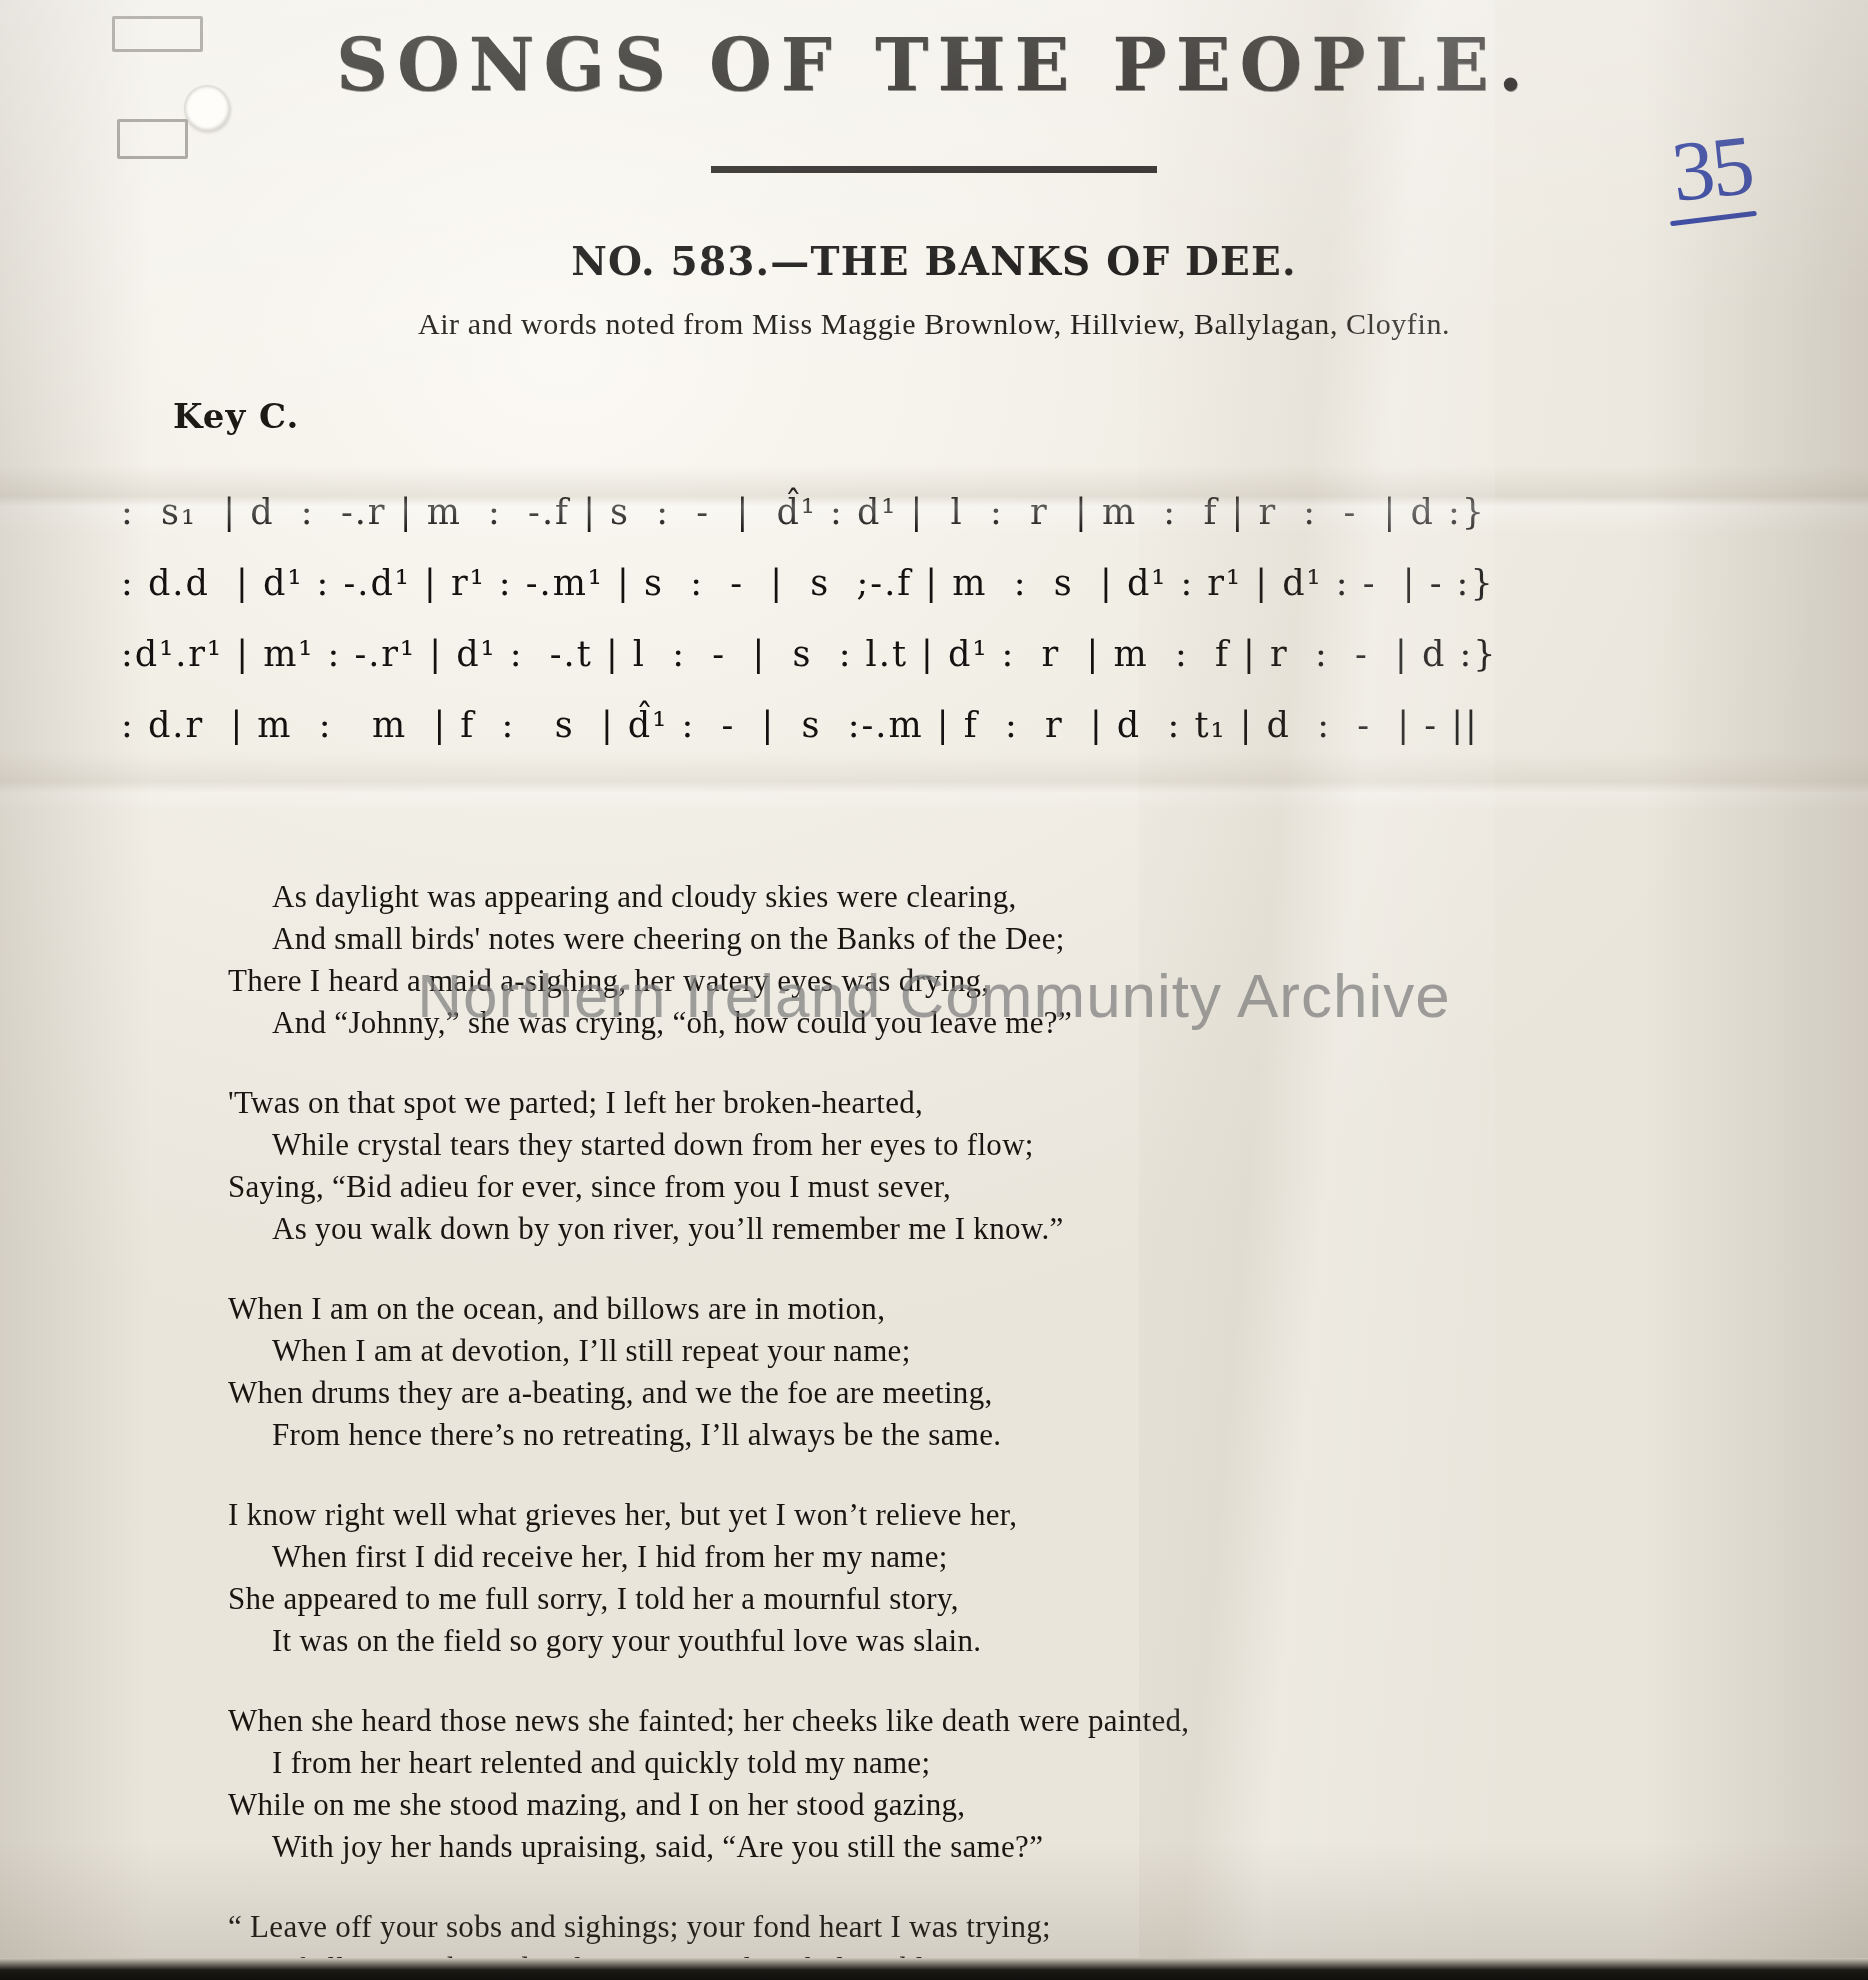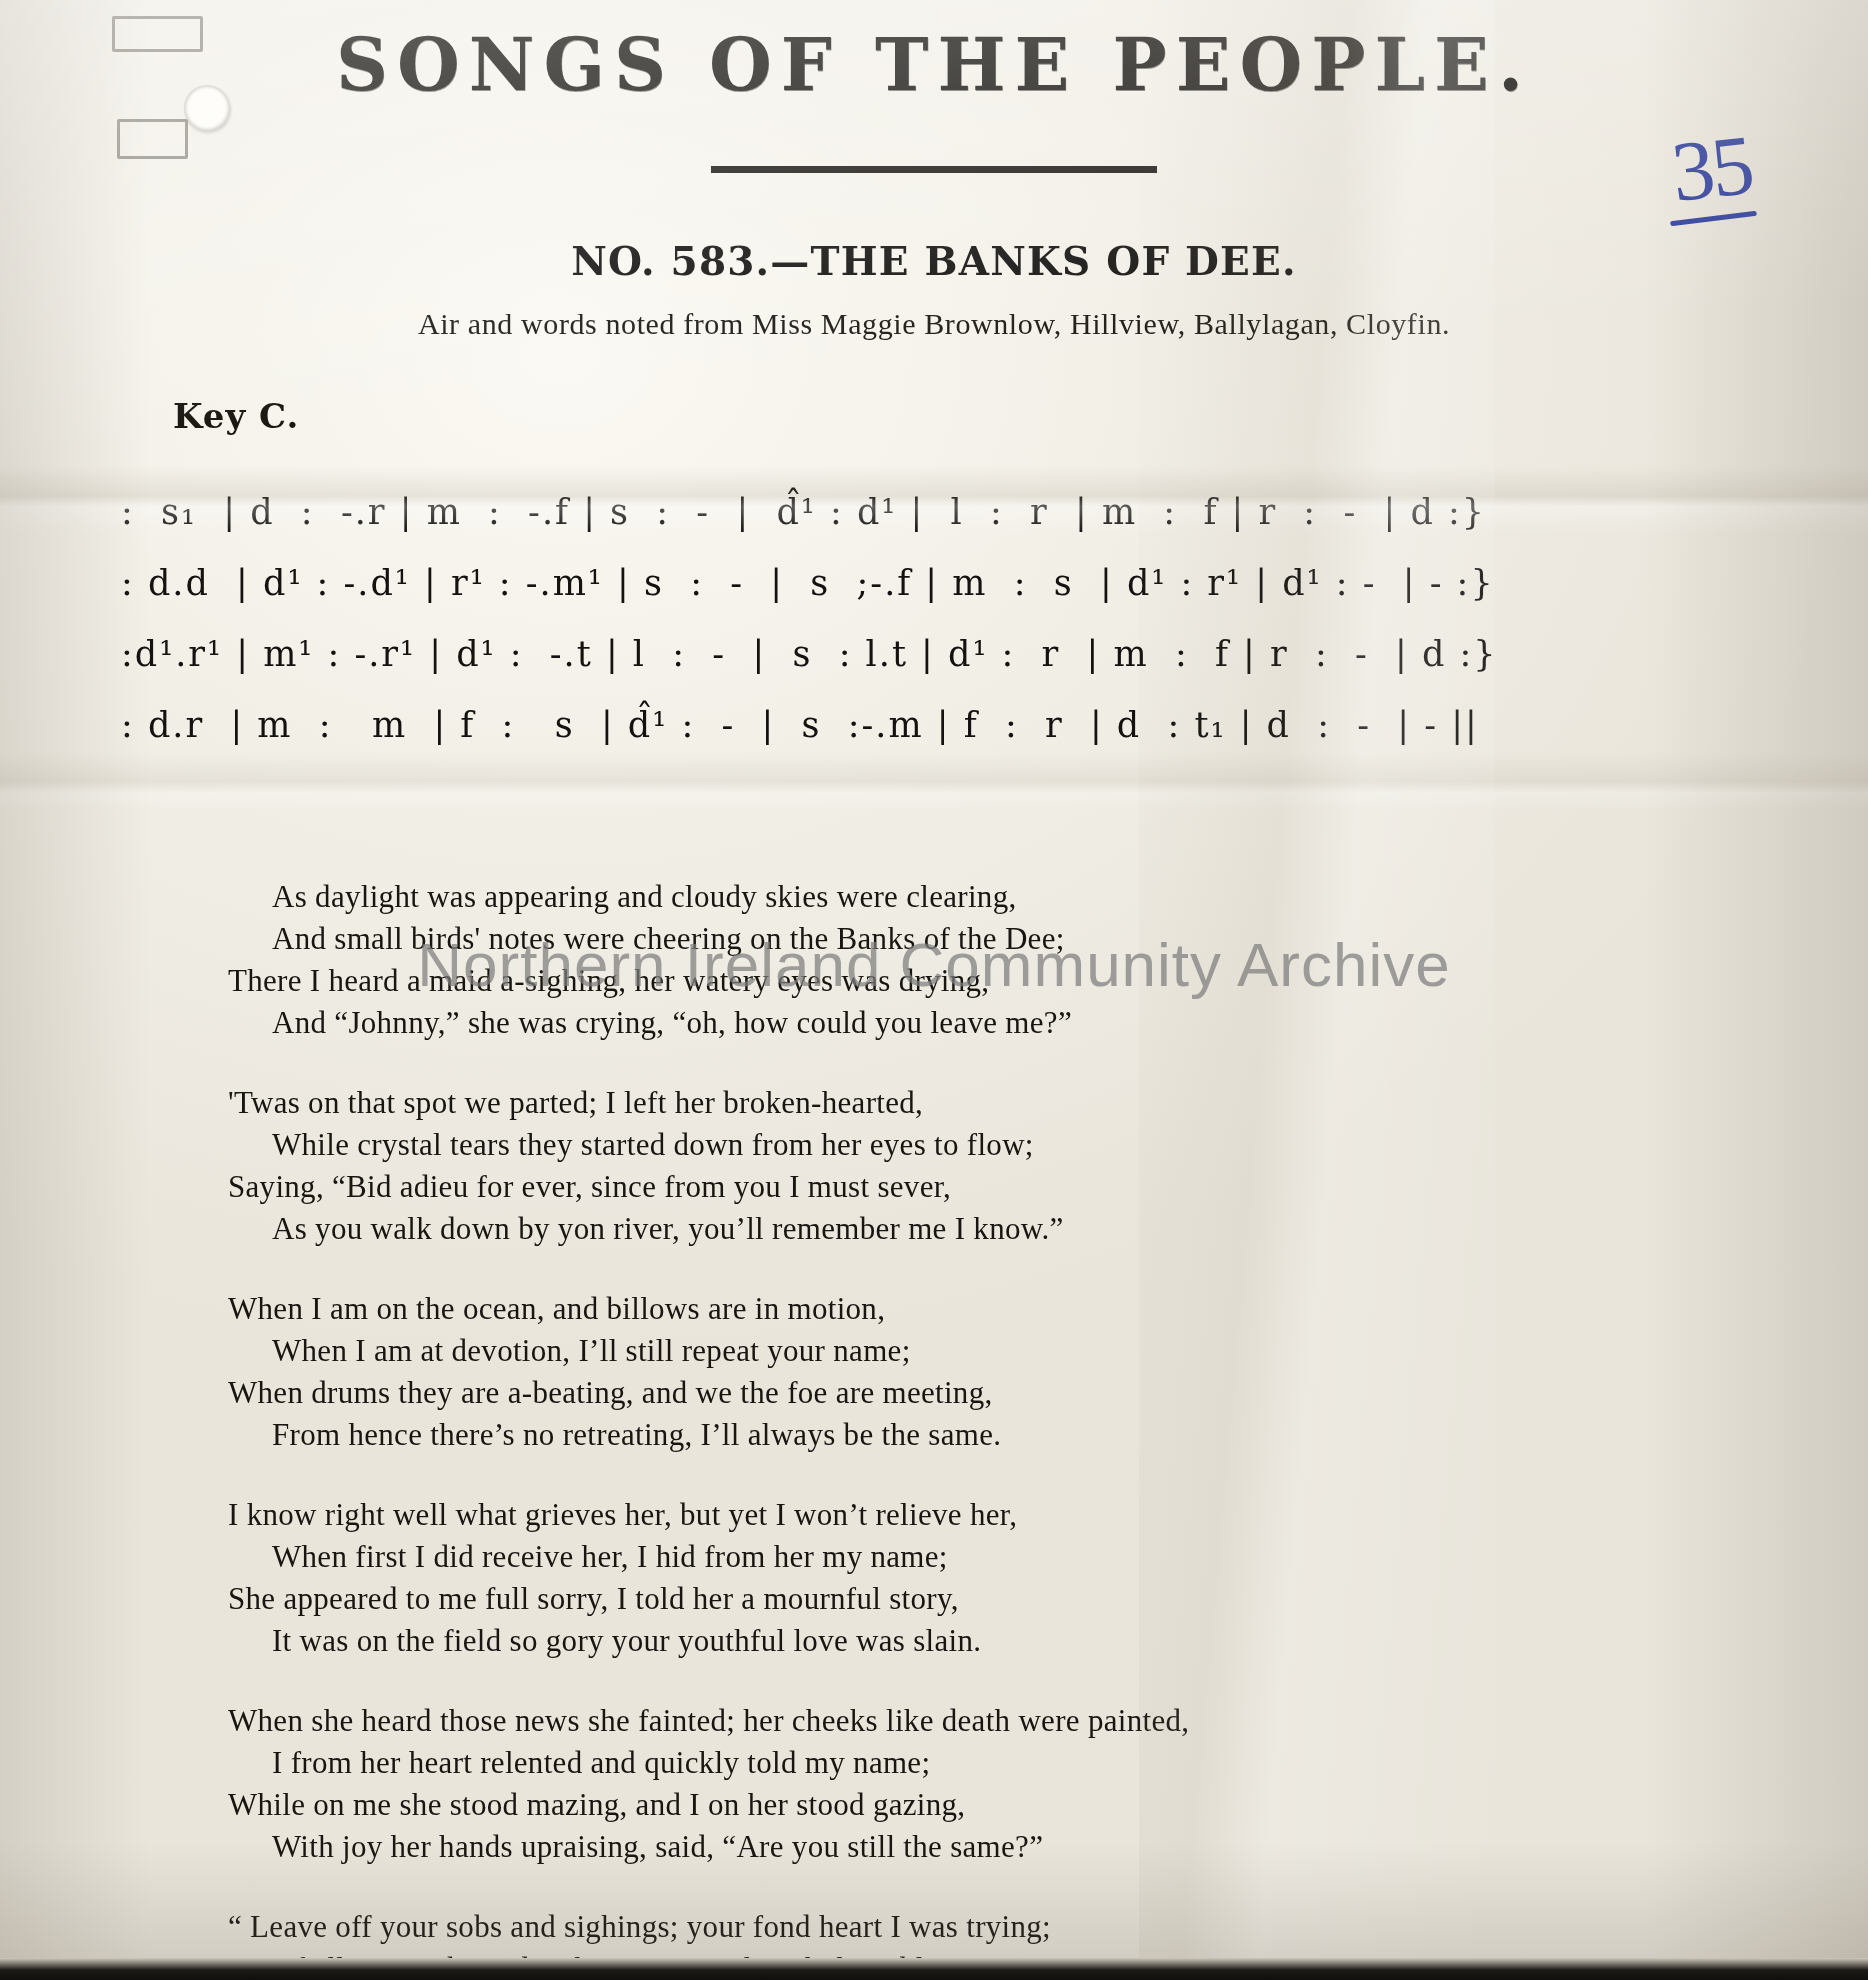--- a/index.html
+++ b/index.html
@@ -177,21 +177,21 @@
     white-space: pre;
     padding-left: 228px;
   }
   .lyric-line.indent {
     padding-left: 272px;
   }
 
   
   #watermark {
     position: absolute;
-    left: 0; right: 0; top: 929px;
+    left: 0; right: 0; top: 960px;
     text-align: center;
     font-family: "Liberation Sans", sans-serif;
     font-size: 62px;
     letter-spacing: 1px;
     color: rgba(125,125,125,0.72);
     pointer-events: none;
     user-select: none;
   }
 </style>
 </head>

